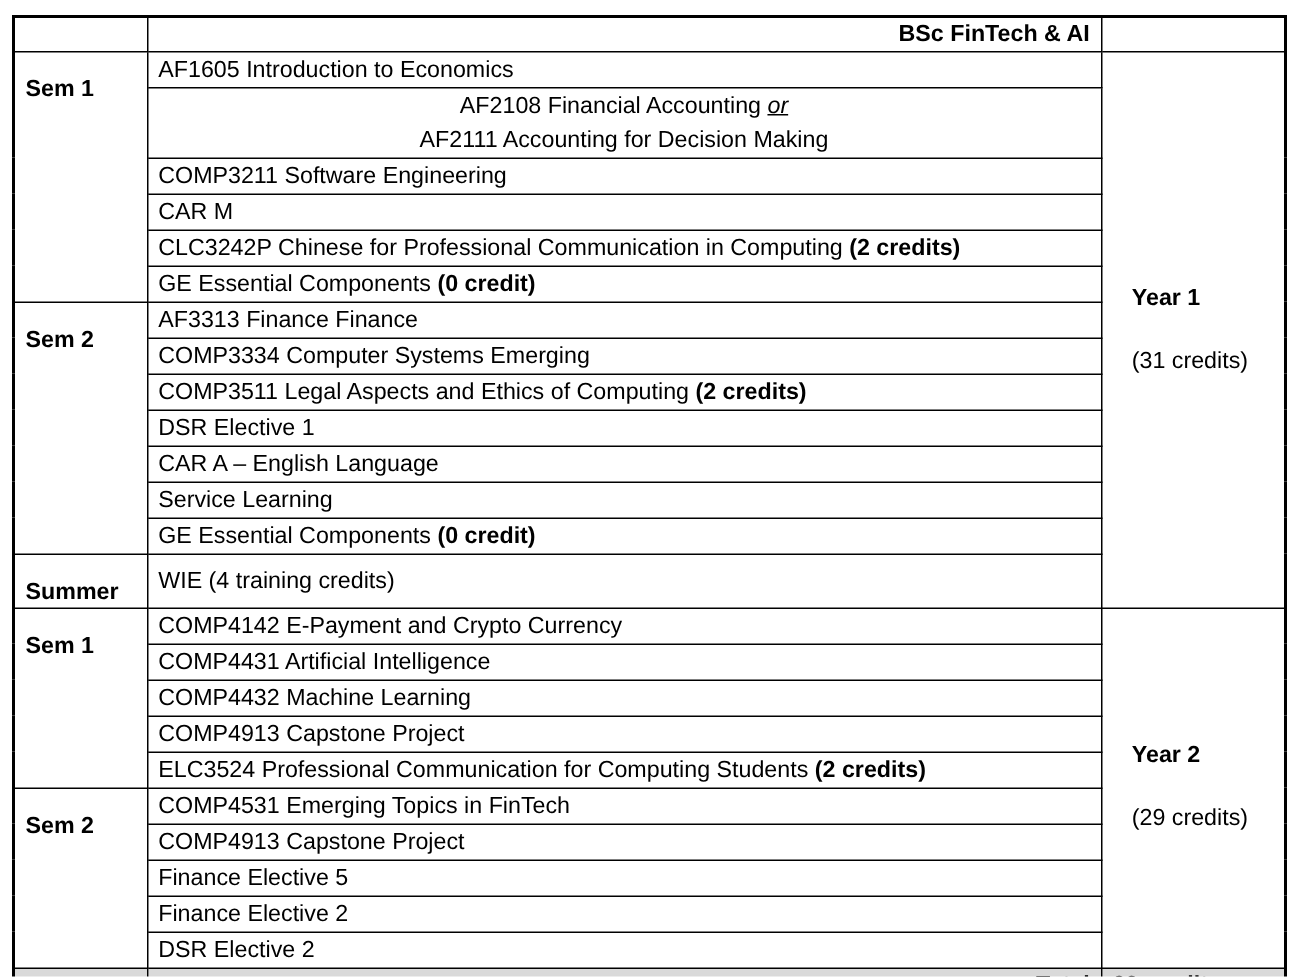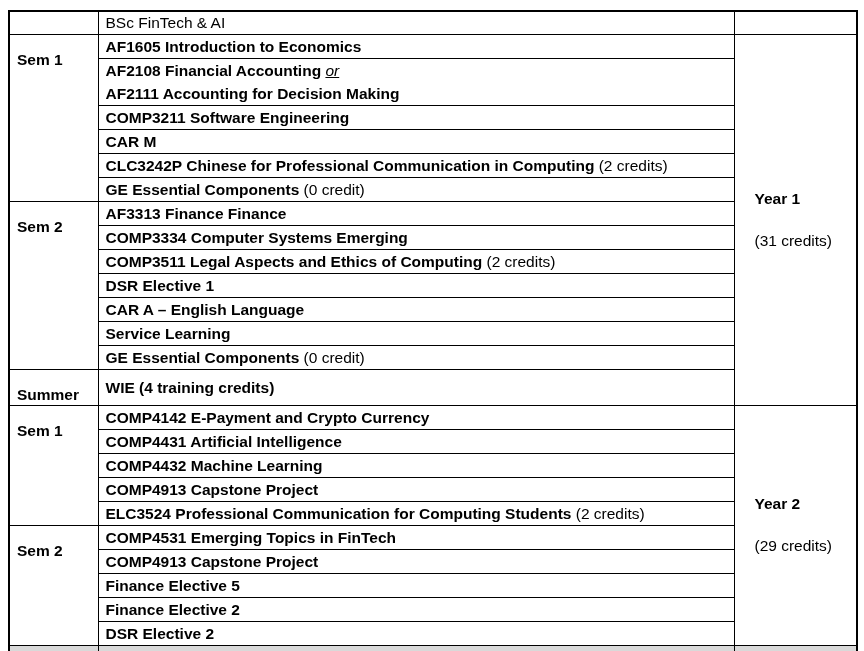--- a/index.html
+++ b/index.html
@@ -24,46 +24,46 @@
     vertical-align: middle;
     overflow: hidden;
     white-space: nowrap;
   }
   col.c1 { width: 89px; }
   col.c2 { width: 636px; }
   col.c3 { width: 123px; }
 
   tr.header-row { height: 23px; }
   tr.header-row td.title-cell {
-    font-weight: normal;
-    text-align: left;
+    font-weight: bold;
+    text-align: right;
   }
   tr.single { height: 23.6px; }
-  tr.double { height: 47px; }
+  tr.double { height: 47px; text-align: center; }
   td.course-cell { line-height: 23px; }
   td.sem-cell {
     font-weight: bold;
     vertical-align: top;
     padding-top: 14px;
     line-height: 21px;
   }
   td.year-cell { vertical-align: middle; padding-left: 20px; }
   td.year-cell .year-label {
     font-weight: bold;
     margin-bottom: 24px;
   }
   td.year-cell .year-credits {
   }
   tr.total-row { height: 24px; }
   tr.total-row td { font-weight: bold; }
   td.total-label-cell { text-align: right; }
   td.total-value-cell { text-align: left; }
 
-  .seg-normal { font-weight: bold; }
-  .seg-bold { font-weight: normal; }
+  .seg-normal { font-weight: normal; }
+  .seg-bold { font-weight: bold; }
   .seg-italic-underline { font-style: italic; text-decoration: underline; }
 </style>
 </head>
 <body>
 
 <table class="curriculum">
   <colgroup>
     <col class="c1">
       <col class="c2">
       <col class="c3">

